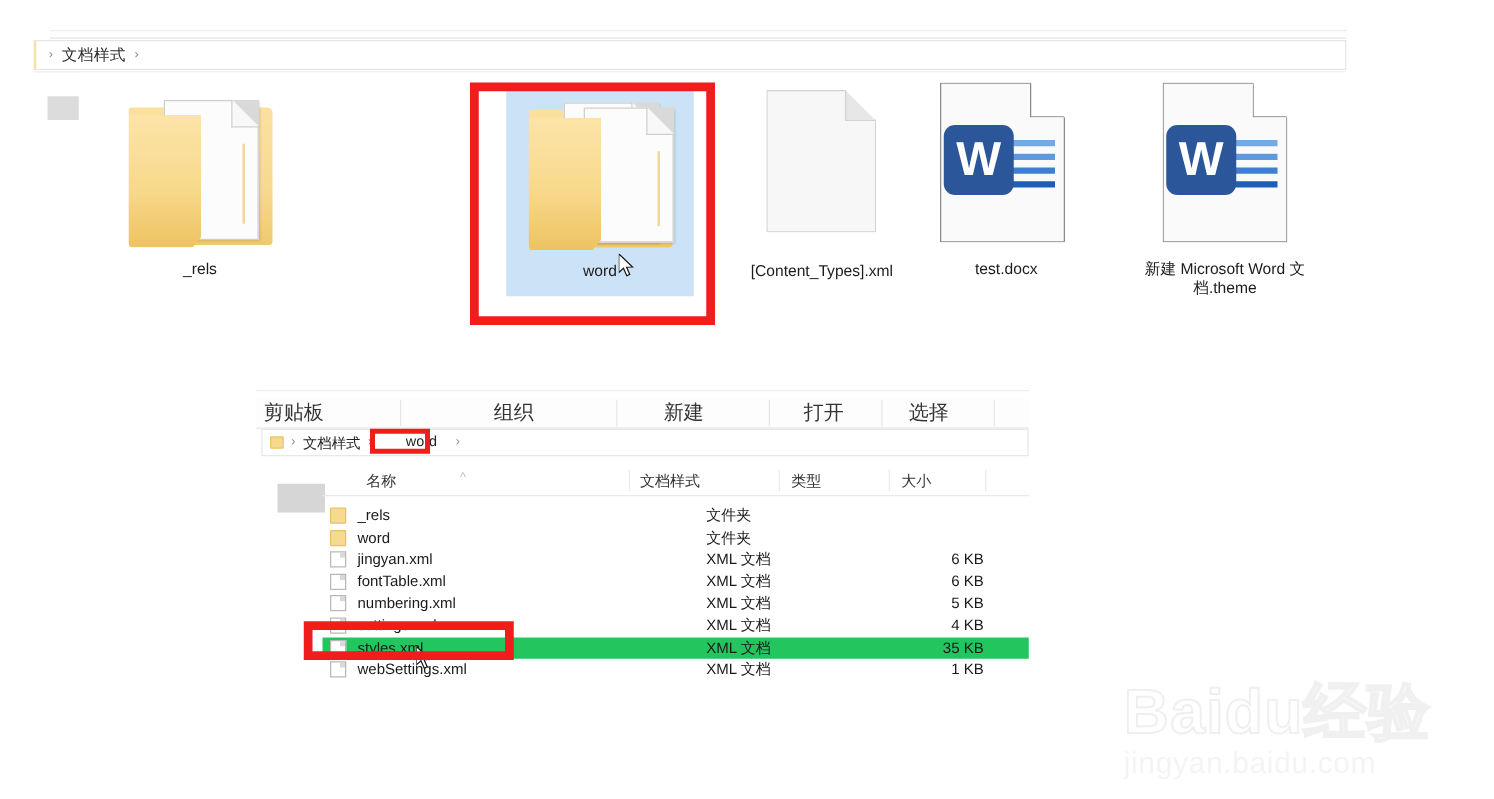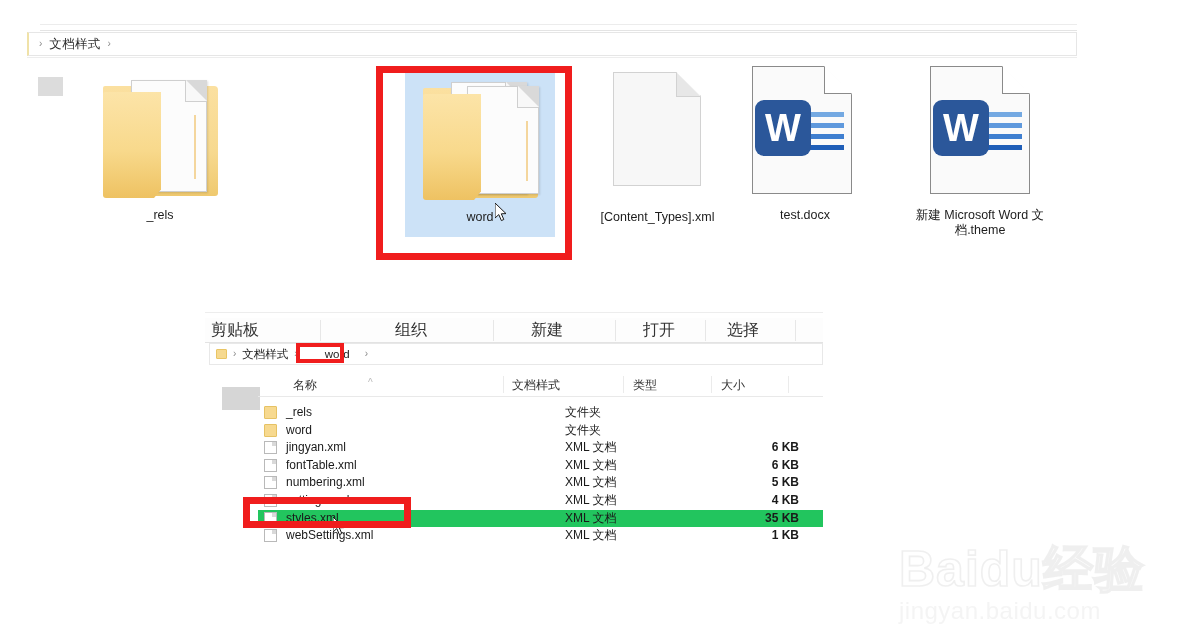--- a/index.html
+++ b/index.html
@@ -123,21 +123,21 @@
 
   .headers { position:absolute; left:53px; top:63px; width:565px; height:24px; border-bottom:1px solid #e9e9e9; }
   .hdr { position:absolute; top:0; font-size:12px; color:#333; height:24px; display:flex; align-items:center; }
   .hdr-sep { position:absolute; top:3px; width:1px; height:17px; background:#ebebeb; }
   .sort-caret { position:absolute; left:110px; top:4px; font-size:10px; color:#b9b9b9; }
 
   .row { position:absolute; left:53px; width:565px; height:17.6px; }
   .row .cell { position:absolute; font-size:12px; color:#1a1a1a; line-height:17.6px; white-space:nowrap; }
   .c-name { left:28px; }
   .c-type { left:307px; }
-  .c-size { right:24px; text-align:left;font-weight:bold; }
+  .c-size { right:36px; text-align:left; }
   .row-sel { background:#22c55e; }
   .row-ico { position:absolute; left:6px; top:2px; width:13px; height:13px; }
   .ico-folder { background:#f7d98f; border:1px solid #e6c264; border-radius:1px; }
   .ico-file { background:#fff; border:1px solid #b9b9b9; }
   .ico-file:after { content:""; position:absolute; right:0; top:0; width:4px; height:4px; background:#d9d9d9; }
 
   
   .wm { position:absolute; right:8px; bottom:6px; width:288px; height:92px; opacity:.55; }
   .wm-main { font-size:50px; font-weight:bold; color:transparent; -webkit-text-stroke:1.6px #e3e3e3; letter-spacing:1px; line-height:56px; }
   .wm-sub { font-size:24px; color:#ececec; letter-spacing:.5px; line-height:28px; }

